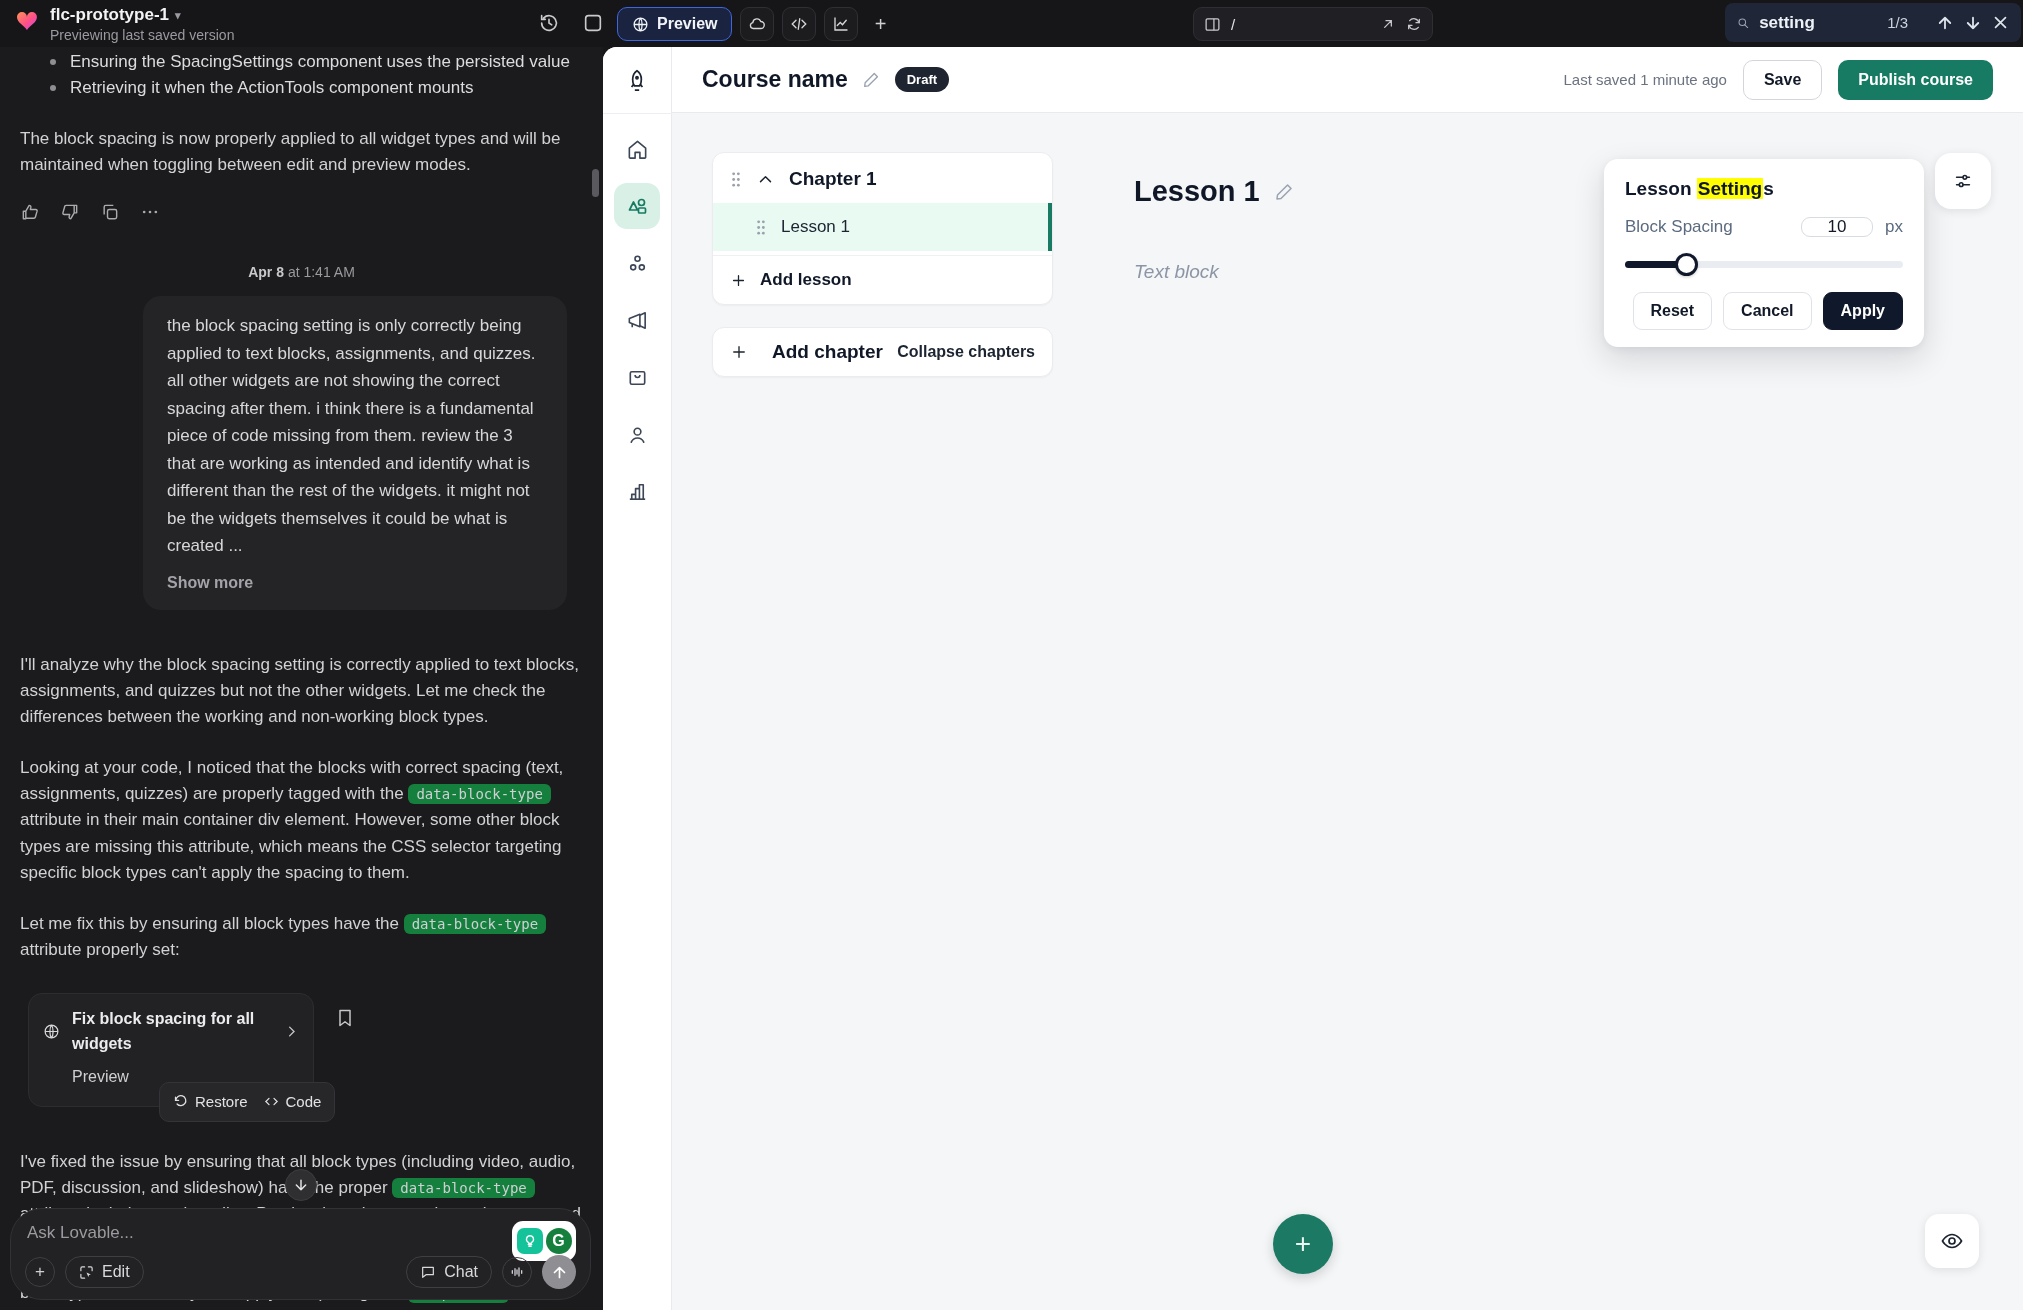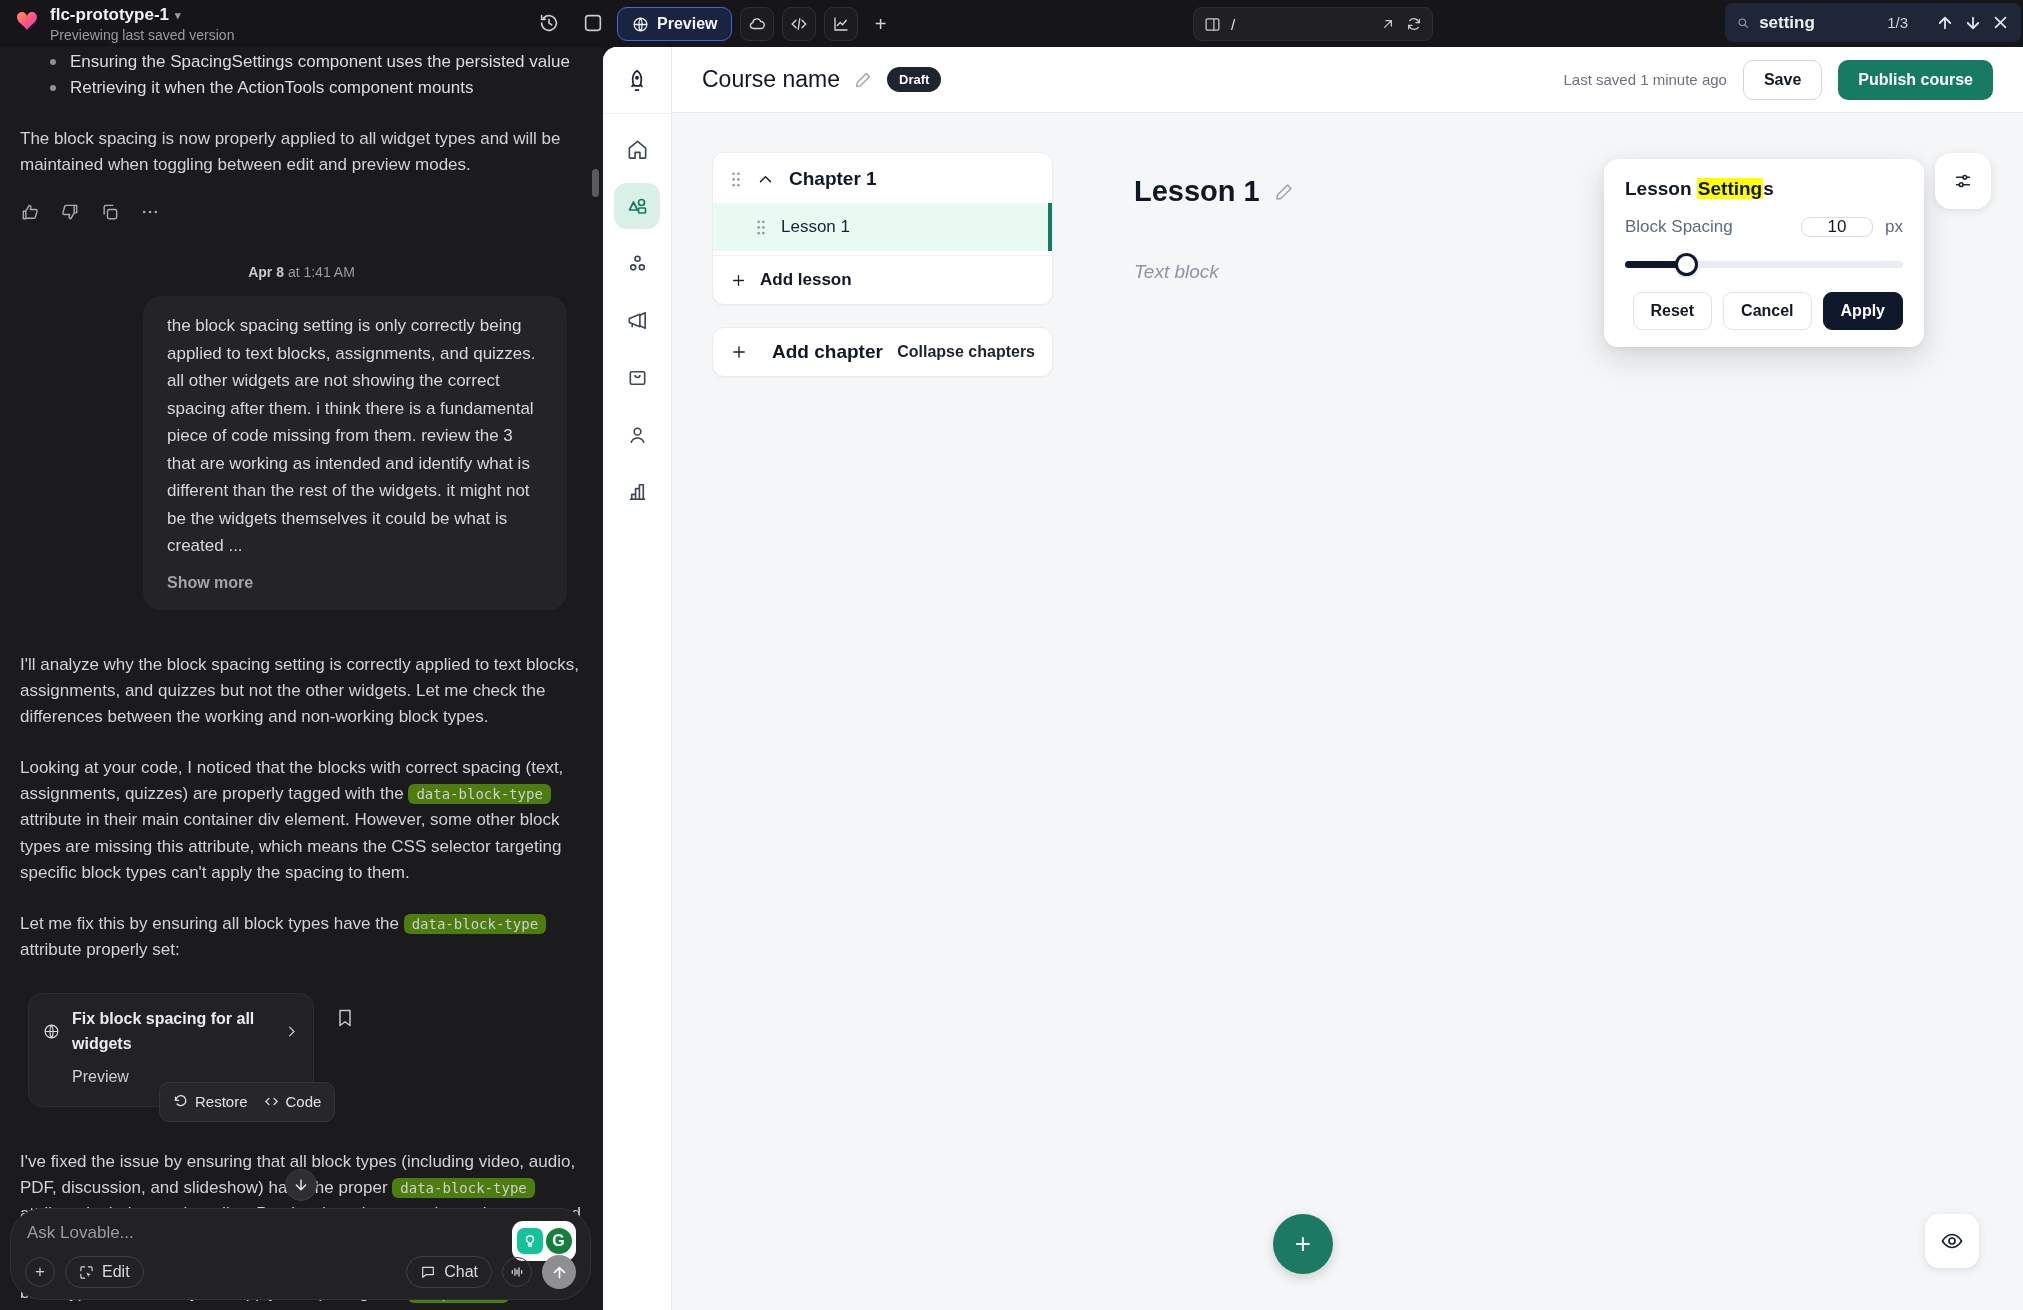--- a/index.html
+++ b/index.html
@@ -42,21 +42,21 @@
   .chat li { position:relative; padding-left:22px; color:#dcdcde; }
   .chat li::before { content:""; position:absolute; left:2px; top:10px; width:6px; height:6px; border-radius:50%; background:#8e8e93; }
   .p { margin-top:24px; color:#d2d2d4; }
   .actions { display:flex; gap:20px; margin-top:24px; }
   .aico { width:20px; height:20px; color:#ababaf; cursor:pointer; }
   .tstamp { text-align:center; margin-top:40px; font-size:14px; color:#9a9a9f; }
   .tstamp b { color:#c9c9cd; font-weight:700; }
   .bubble { margin:12px 16px 0 auto; width:424px; background:#242426; border-radius:18px; padding:16px 24px 14px;
     color:#d7d7d9; line-height:1.62; }
   .show-more { margin-top:10px; color:#a3a3a8; font-weight:600; cursor:pointer; font-size:16px; }
-  .codechip { font-family:"DejaVu Sans Mono", monospace; font-size:14px; background:#4d7c0f; color:#cfcfd4;
+  .codechip { font-family:"DejaVu Sans Mono", monospace; font-size:14px; background:#15803d; color:#cfcfd4;
     padding:2px 8px; border-radius:6px; white-space:nowrap; }
   .ver-card { position:relative; margin-top:30px; margin-left:8px; width:286px; background:#222225; border:1px solid #2d2d30;
     border-radius:14px; padding:13px 14px 16px; }
   .ver-row1 { display:flex; align-items:center; gap:12px; }
   .ver-title { font-size:16px; font-weight:700; color:#ececee; flex:1; }
   .ver-sub { margin:8px 0 0 29px; font-size:16px; color:#cfcfd2; }
   .bookmark { position:absolute; left:306px; top:14px; width:20px; height:20px; color:#c6c6ca; cursor:pointer; }
   .restore-pill { position:absolute; left:130px; bottom:-16px; display:flex; align-items:center; gap:16px;
     background:#27272a; border:1px solid #343438; border-radius:10px; padding:7px 13px; font-size:15px; color:#e2e2e5; }
   .restore-pill .seg { display:flex; align-items:center; gap:7px; cursor:pointer; }
@@ -86,21 +86,21 @@
   .rail { position:absolute; left:0; top:0; bottom:0; width:69px; background:#fff; border-right:1px solid #e8eaed;
     display:flex; flex-direction:column; align-items:center; padding-top:12px; }
   .rail-logo { width:44px; height:44px; display:flex; align-items:center; justify-content:center; cursor:pointer; }
   .rail-div { width:69px; border-top:1px solid #eceef1; margin:10px 0 12px; }
   .rail-btn { width:46px; height:46px; border-radius:13px; display:flex; align-items:center; justify-content:center;
     margin-bottom:11px; cursor:pointer; color:#3c4656; }
   .rail-btn.active { background:#d8f0e5; color:#177a63; }
 
   .app-header { position:absolute; left:69px; right:0; top:0; height:66px; background:#fff; border-bottom:1px solid #e8eaed;
     display:flex; align-items:center; padding:0 30px; gap:14px; }
-  .course-title { font-size:23px; font-weight:400; color:#101828; }
+  .course-title { font-size:23px; font-weight:700; color:#101828; }
   .badge { background:#1e2430; color:#fff; font-size:13px; font-weight:600; border-radius:999px; padding:5px 12px; }
   .hdr-right { margin-left:auto; display:flex; align-items:center; gap:16px; }
   .last-saved { color:#6b7280; font-size:15px; }
   .btn-save { background:#fff; border:1px solid #d2d6dc; border-radius:10px; padding:10px 20px; font-size:16px; font-weight:600; color:#111827; cursor:pointer; }
   .btn-publish { background:#177a63; border:none; border-radius:10px; padding:11px 20px; font-size:16px; font-weight:700; color:#fff; cursor:pointer; }
 
   .canvas { position:absolute; left:69px; right:0; top:66px; bottom:0; background:#f5f6f7; }
 
   .chapters { position:absolute; left:40px; top:39px; width:341px; }
   .card { background:#fff; border:1px solid #ececf0; border-radius:12px; box-shadow:0 1px 2px rgba(16,24,40,.04); overflow:visible; }

